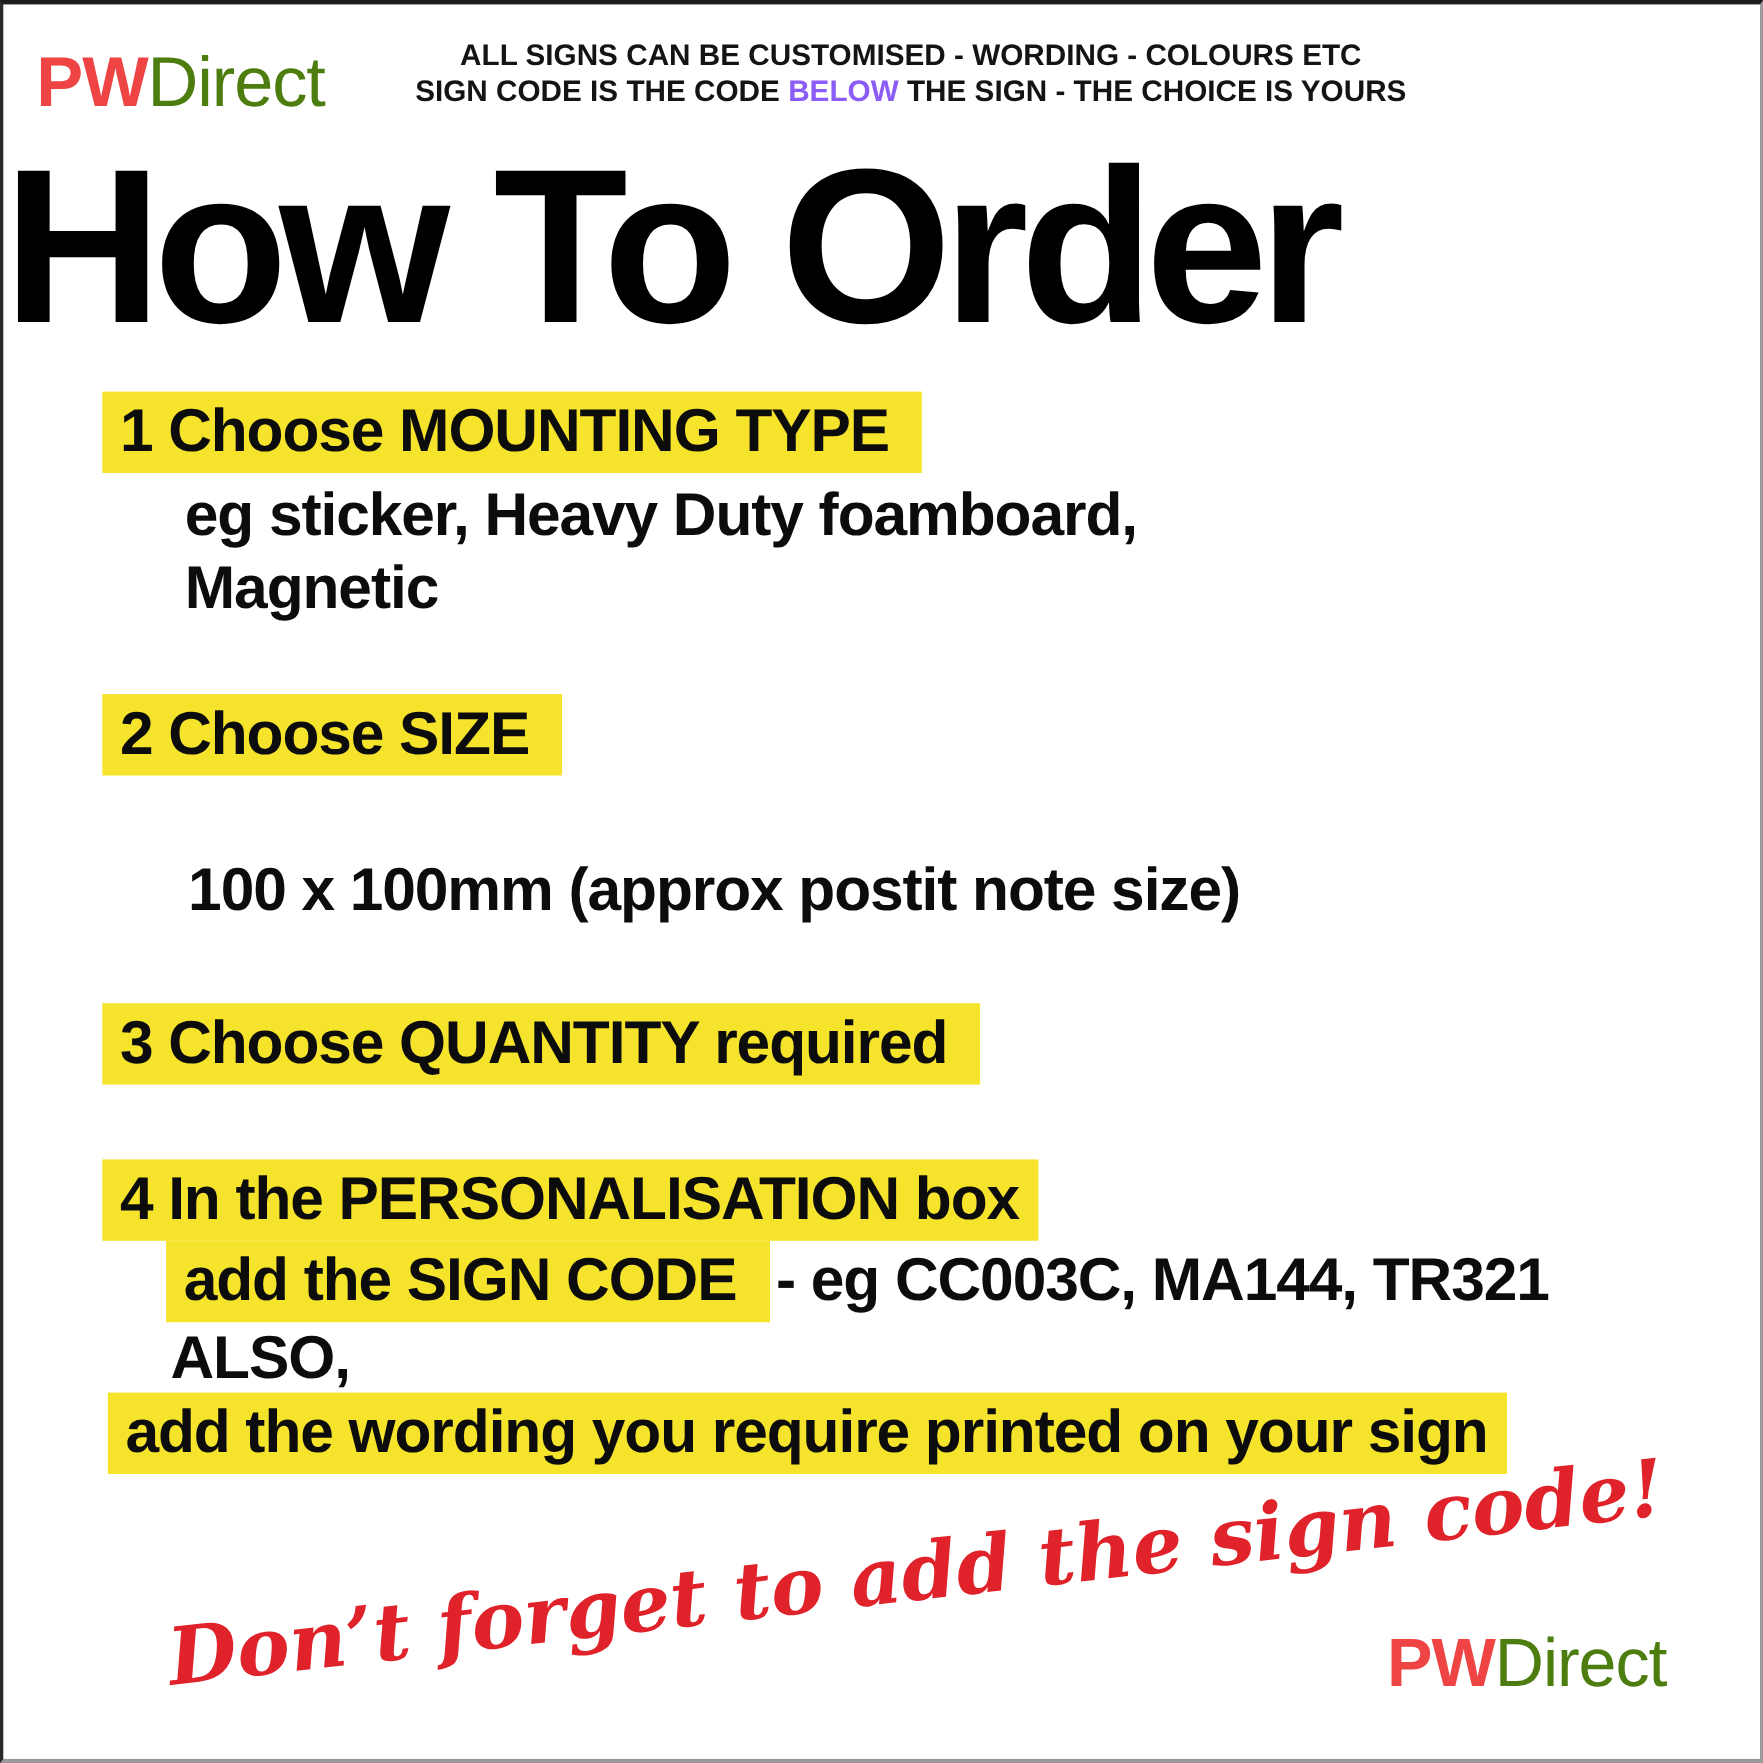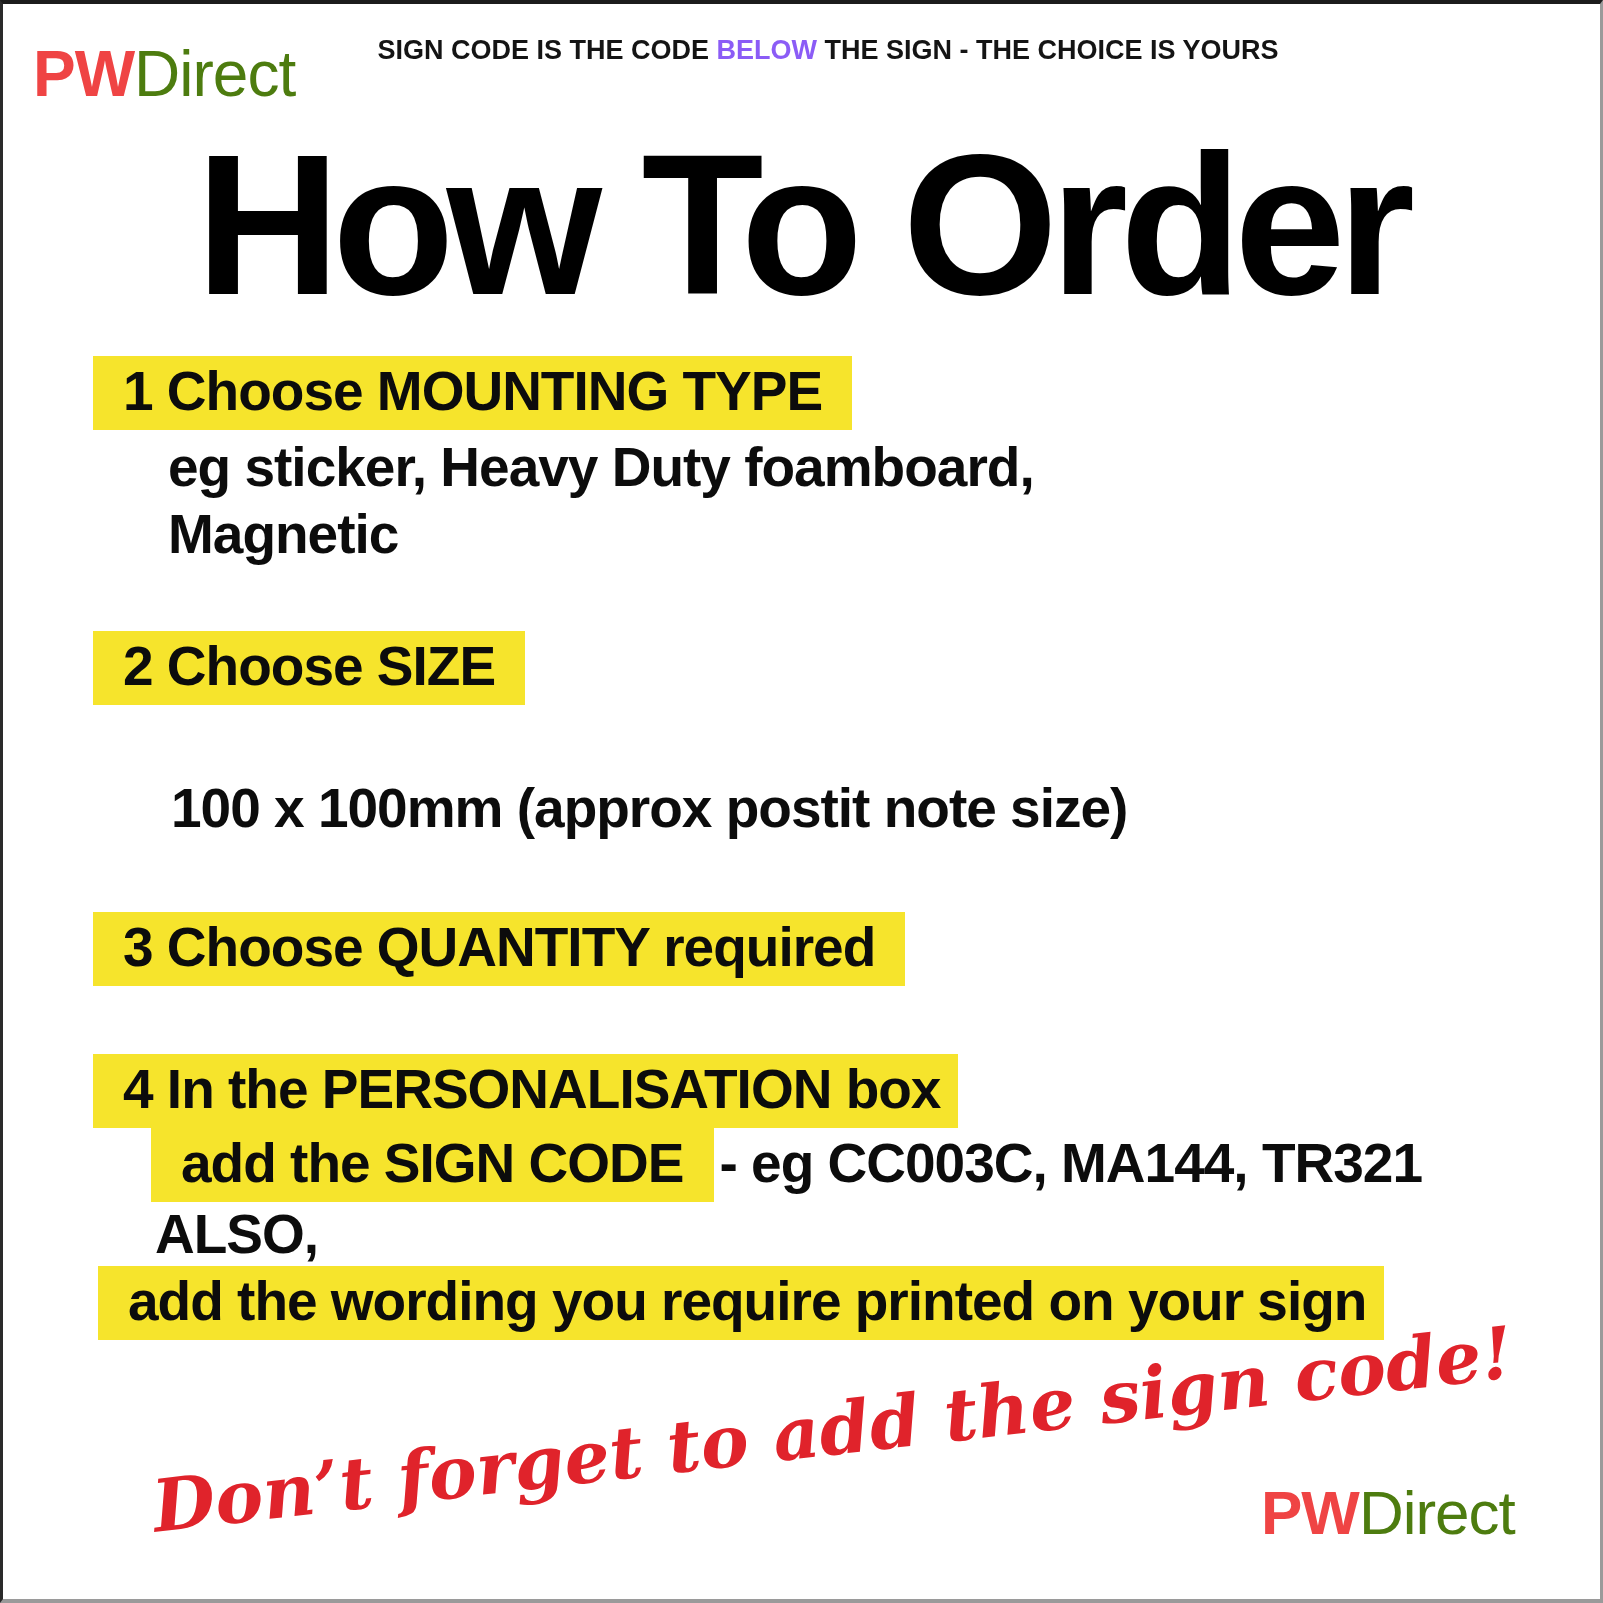--- a/index.html
+++ b/index.html
@@ -25,33 +25,33 @@
   
   .header-note{
     position:absolute;left:330px;top:30px;width:990px;
     text-align:center;font-weight:700;font-size:27px;line-height:33px;
     color:#141414;letter-spacing:0px;
   }
   .green{color:#8b5cf6;}
   
   .title{
     position:absolute;left:0;top:118px;width:100%;
-    text-align:center;font-weight:700;font-size:200px;line-height:205px;
+    text-align:left;font-weight:700;font-size:200px;line-height:205px;
     letter-spacing:-8px;color:#000;
   }
   
   .line{
     position:absolute;white-space:nowrap;
     font-weight:700;font-size:55px;line-height:60px;letter-spacing:-1px;
     color:#0c0c0c;
   }
   .hl{
     display:inline-block;
     background:#f6e42c;
-    padding:5px 30px 9px 30px;
+    padding:5px 30px 9px 16px;
   }
   .hl.tight{padding-right:18px;}
   .plainseg{display:inline-block;padding:5px 0 9px 6px;}
   .r-s1l1{left:90px;top:352px;}
   .r-s1l2{left:165px;top:433px;}
   .r-s1l3{left:165px;top:500px;}
   .r-s2l1{left:90px;top:627px;}
   .r-s2l2{left:148px;top:706px;}
   .r-s2l3{left:168px;top:774px;}
   .r-s3l1{left:90px;top:908px;}
@@ -73,20 +73,21 @@
 </head>
 <body>
 
 <div class="page">
 
   <div class="logo logo-top">
     <span class="pw">PW</span><span class="direct">Direct</span>
   </div>
 
   <div class="header-note">
+    <div>ALL SIGNS CAN BE CUSTOMISED - WORDING - COLOURS ETC</div>
     <div><span>SIGN CODE IS THE CODE </span><span class="green">BELOW</span><span> THE SIGN - THE CHOICE IS YOURS</span></div>
   </div>
 
   <div class="title">How To Order</div>
 
   <div class="line r-s1l1">
     <span class="hl">1 Choose MOUNTING TYPE</span>
   </div>
   <div class="line r-s1l3">Magnetic</div>
   <div class="line r-s1l2">eg sticker, Heavy Duty foamboard,</div>

